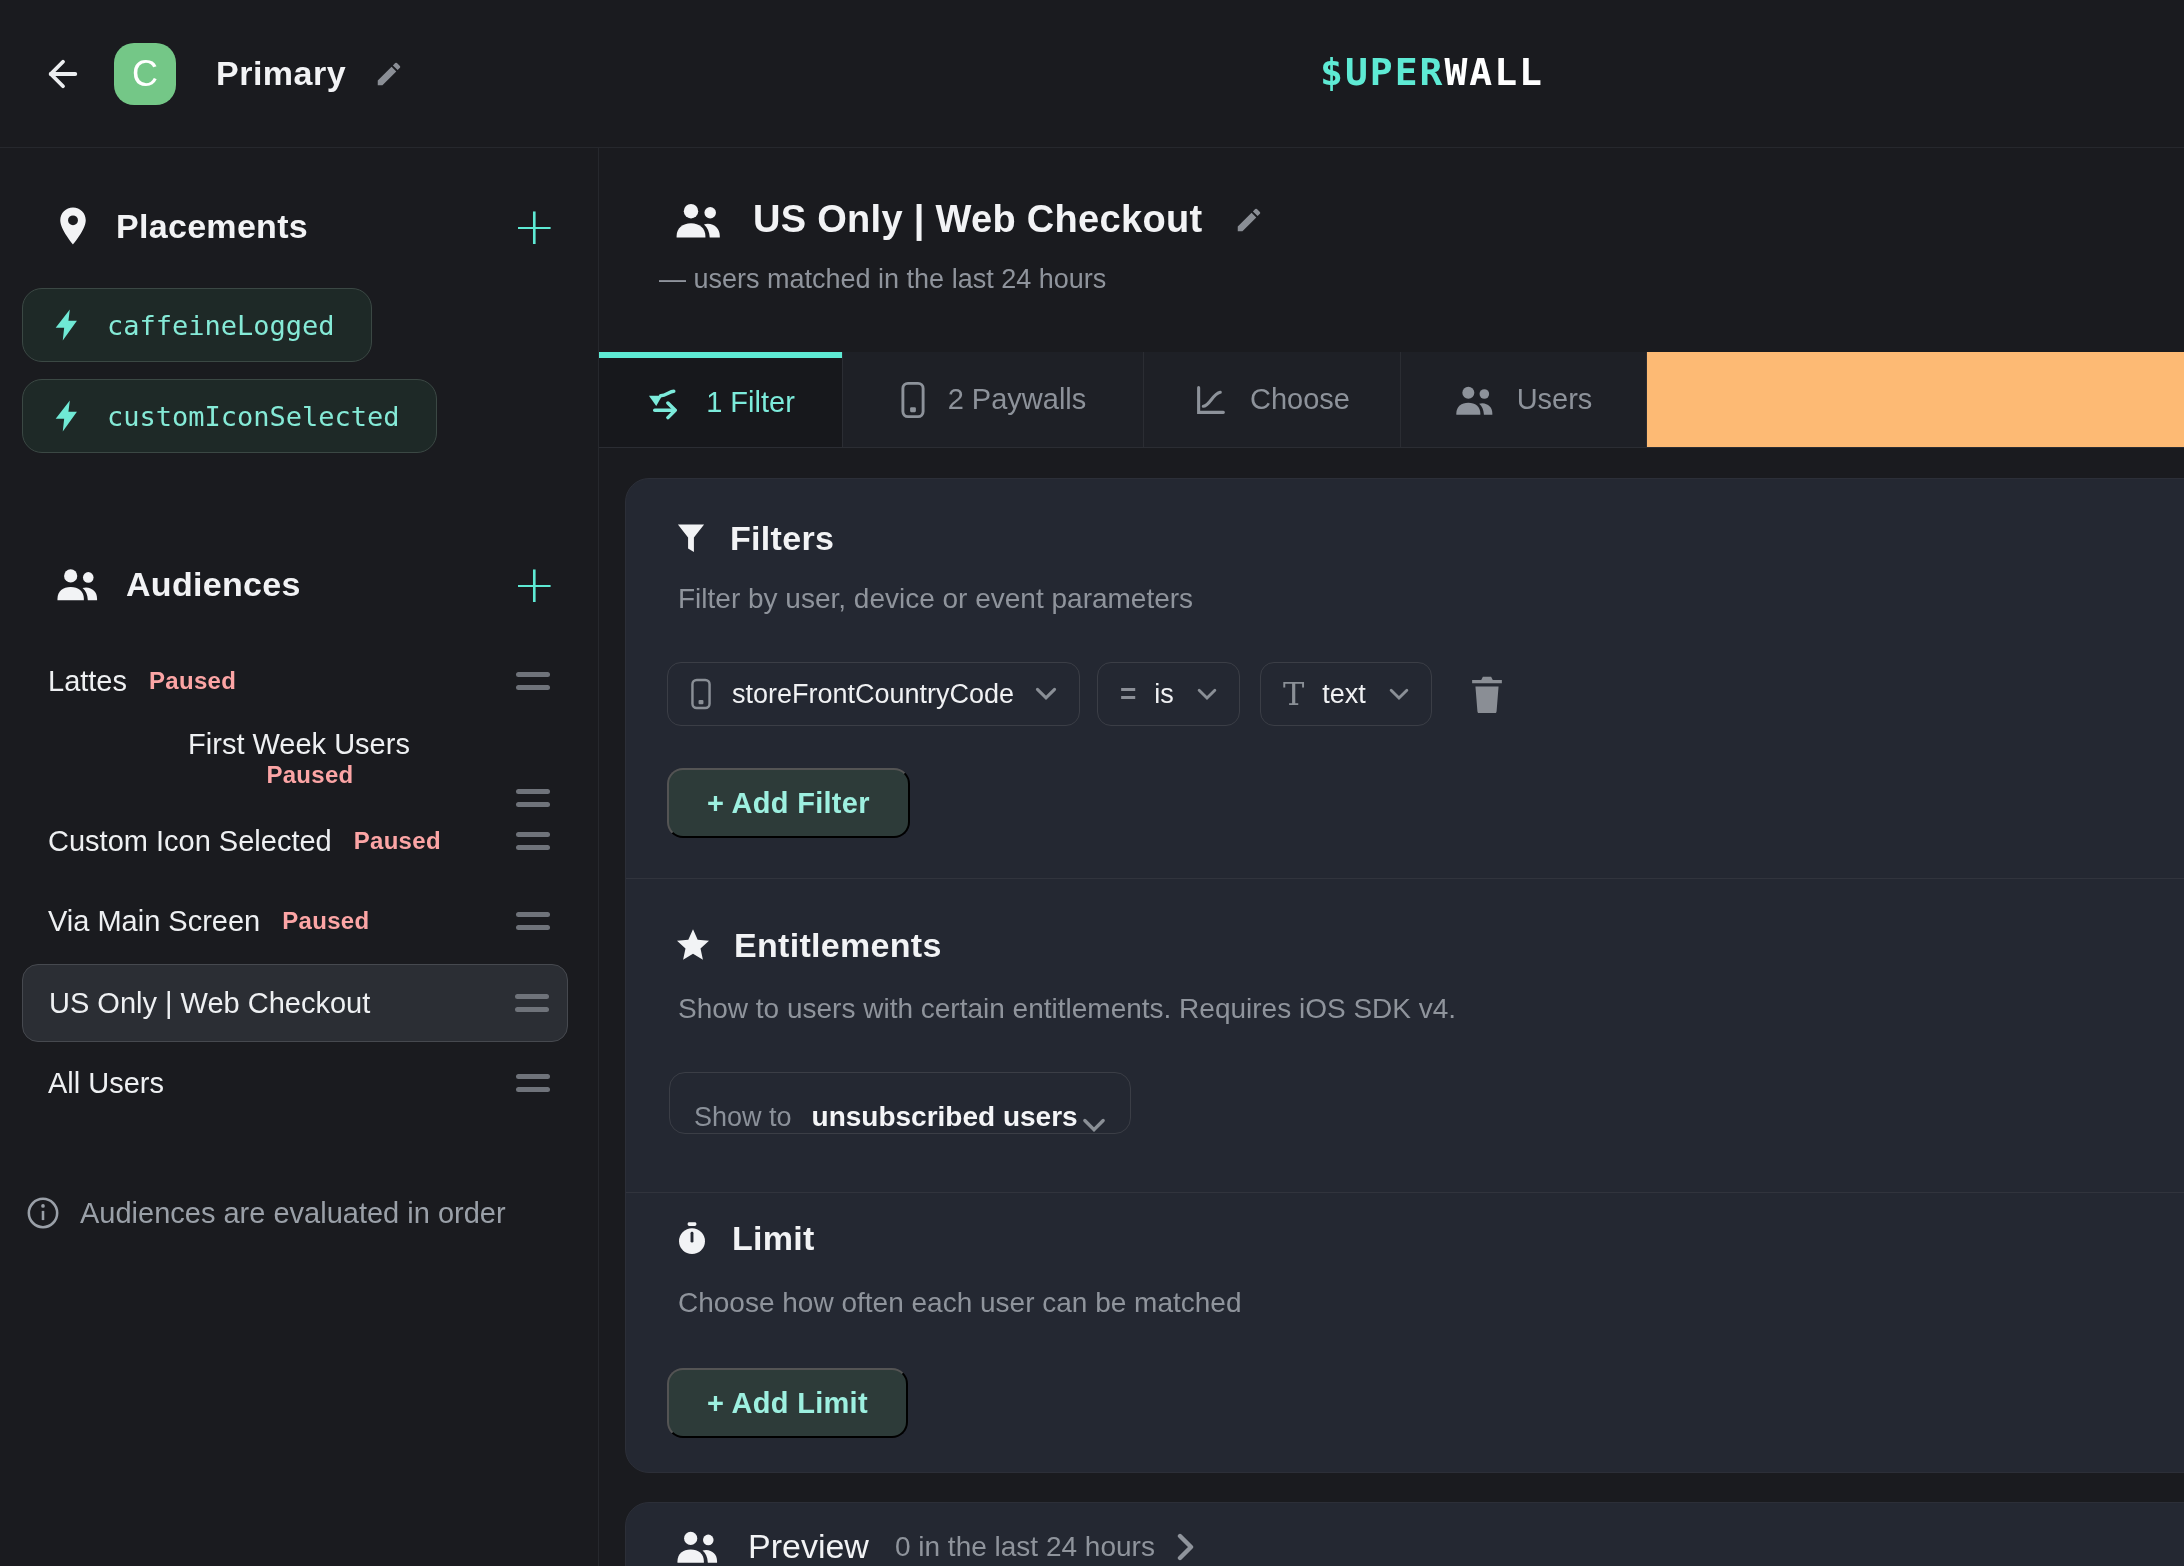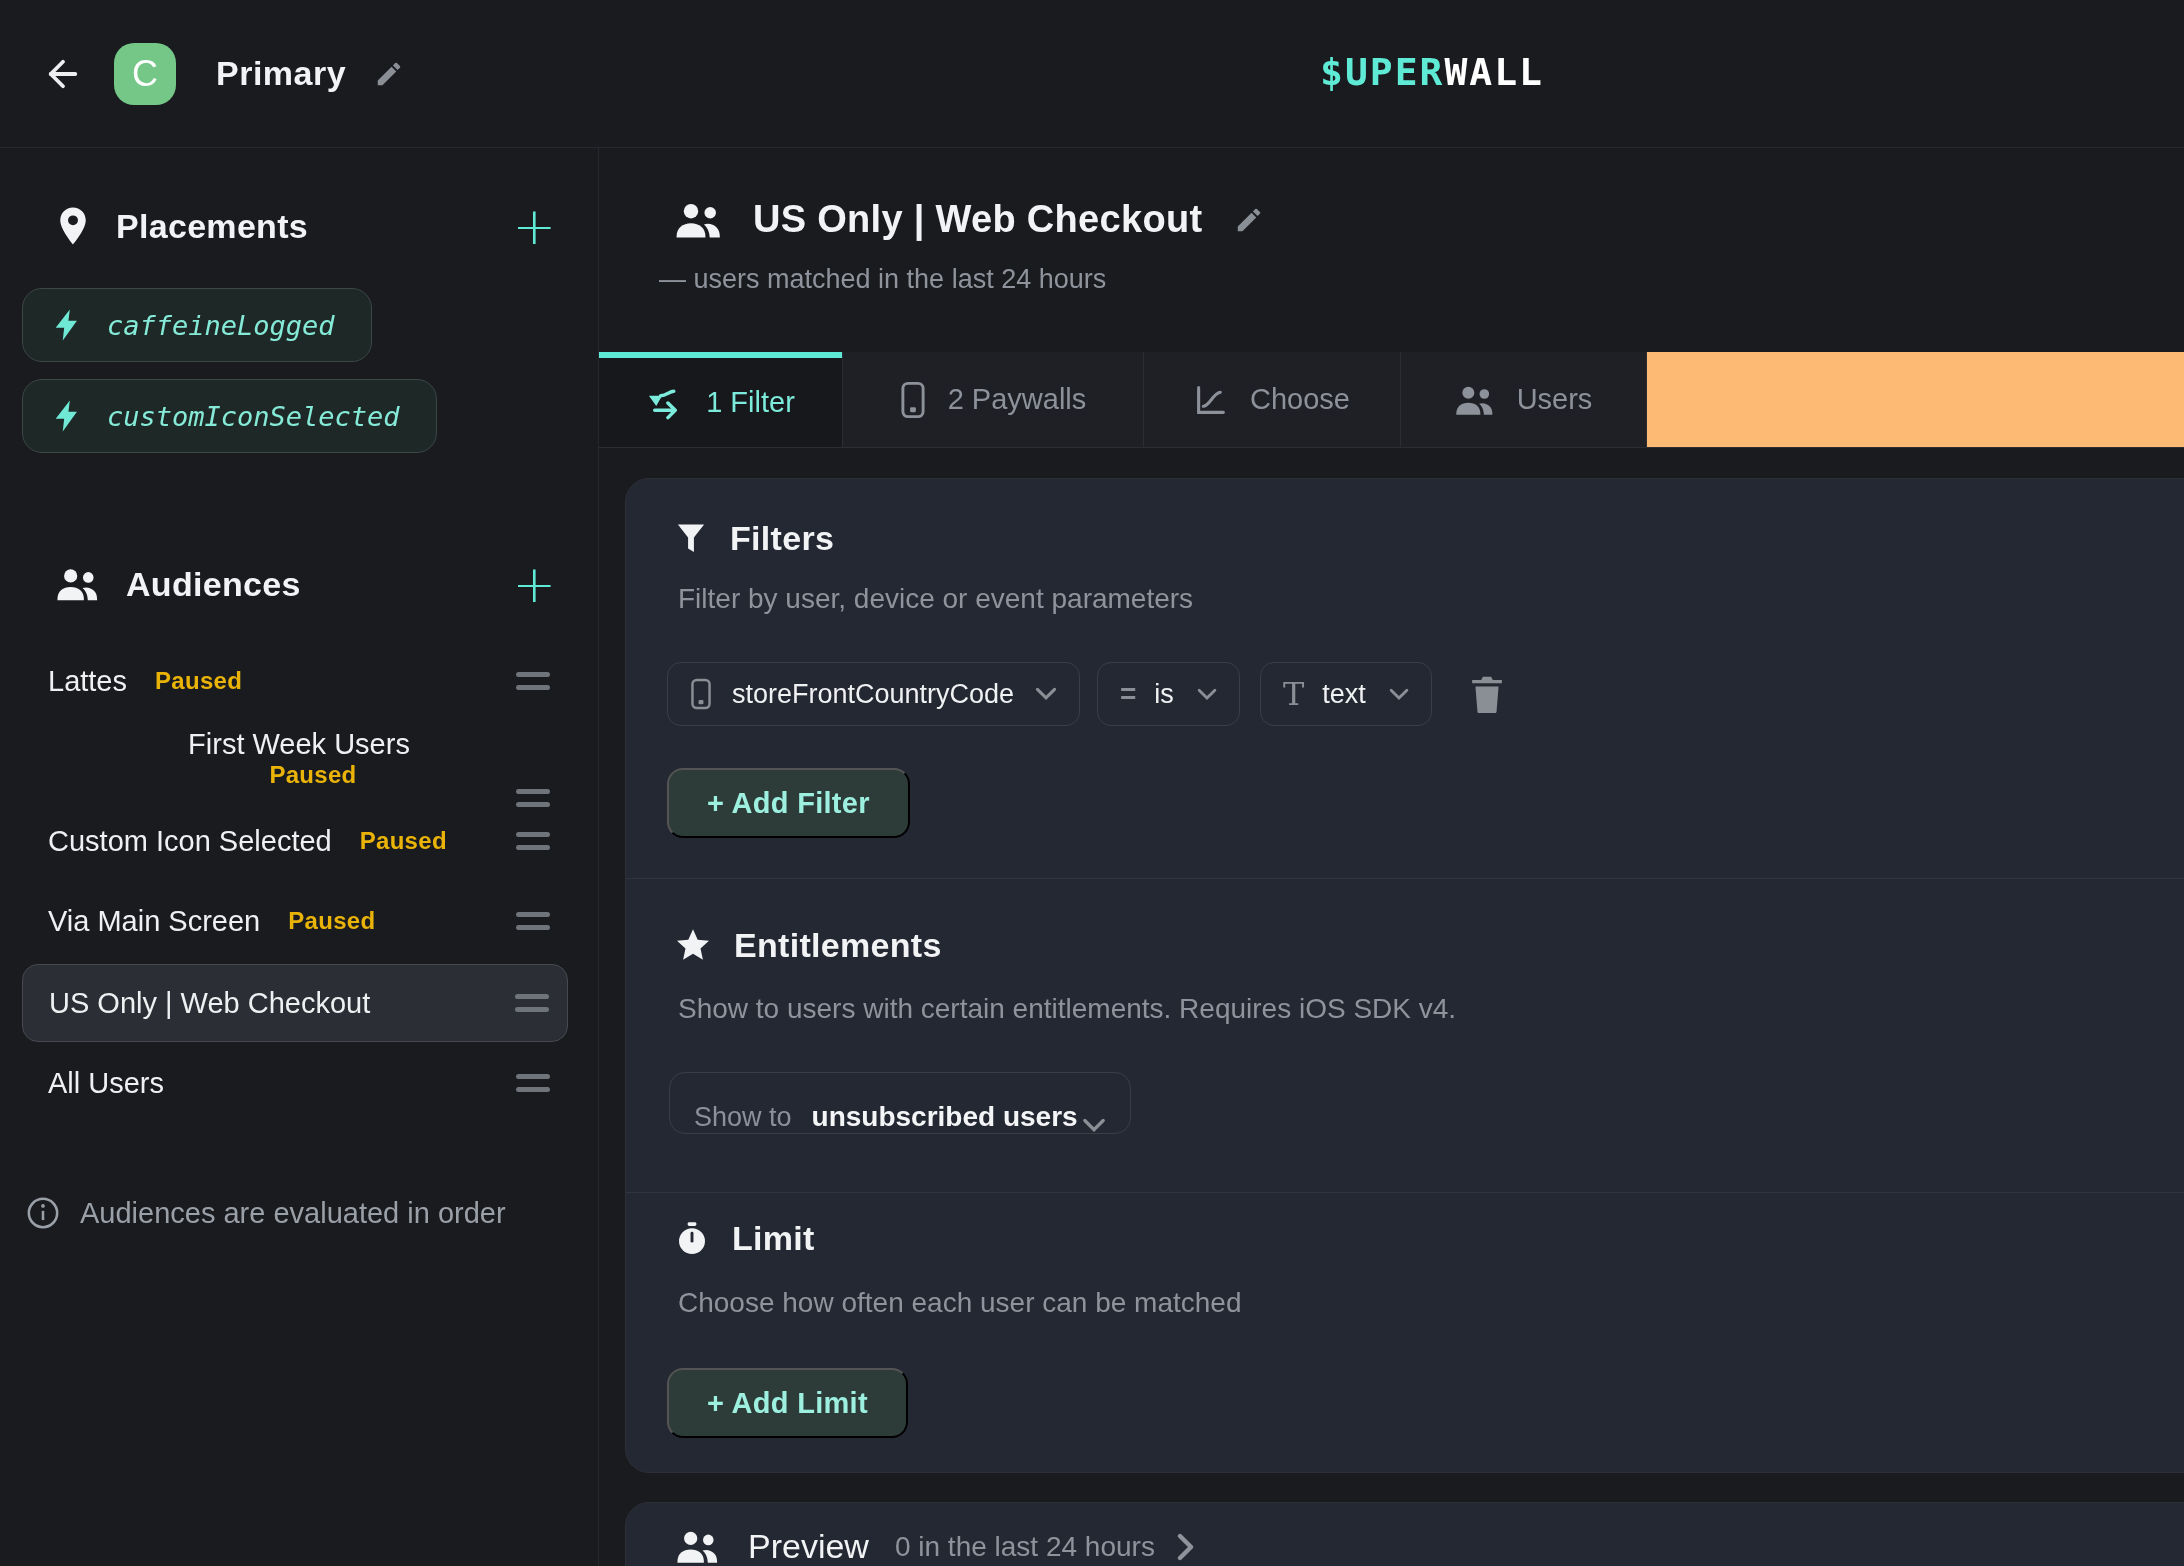--- a/index.html
+++ b/index.html
@@ -22,26 +22,26 @@
   
   .sidebar{position:absolute;left:0;top:148px;width:598px;bottom:0;border-right:1px solid #26282d;}
   .side-header{position:absolute;left:56px;right:42px;height:52px;display:flex;align-items:center;}
   .side-header .hd-ic{color:#f2f3f5;margin-right:26px;}
   .side-header .hd-tx{font-size:34px;font-weight:700;letter-spacing:.3px;}
   .plus-btn{margin-left:auto;color:#5eead4;font-size:52px;font-weight:200;line-height:40px;cursor:pointer;
             font-family:"DejaVu Sans",sans-serif;}
   .chip{position:absolute;left:22px;height:72px;display:inline-flex;align-items:center;padding:0 36px 0 30px;
         background:#1e2927;border:1px solid #3b4844;border-radius:20px;cursor:pointer;}
   .chip .bolt{color:#6fe9d5;margin-right:26px;}
-  .chip .chip-tx{font-family:"DejaVu Sans Mono",monospace;font-size:27px;color:#85ead7;font-style:italic;}
+  .chip .chip-tx{font-family:"DejaVu Sans Mono",monospace;font-size:27px;color:#85ead7;}
   .aud-row{position:absolute;left:22px;right:30px;height:78px;display:flex;align-items:center;
            padding:0 18px 0 26px;box-sizing:border-box;border-radius:16px;cursor:pointer;}
   .aud-row.selected{background:#2b2e34;border:1px solid #46494f;}
   .aud-name{font-size:29px;color:#eef0f2;}
-  .badge{margin-left:28px;font-size:24px;font-weight:700;color:#eab308;letter-spacing:.3px;}
+  .badge{margin-left:22px;font-size:24px;font-weight:700;color:#fca5a5;letter-spacing:.3px;}
   .drag{margin-left:auto;display:flex;flex-direction:column;gap:8px;cursor:grab;}
   .drag i{display:block;width:34px;height:5px;border-radius:3px;background:#6f737a;}
   .footnote{position:absolute;left:26px;right:20px;top:1048px;display:flex;align-items:center;gap:20px;color:#9aa0a8;}
   .footnote .ft-tx{font-size:29px;}
 
   
   .main{position:absolute;left:599px;top:148px;right:0;bottom:0;}
   .title-row{position:absolute;left:76px;top:50px;display:flex;align-items:center;}
   .title-ic{color:#f2f3f5;margin-right:30px;}
   .page-title{font-size:38px;font-weight:700;letter-spacing:.3px;}

